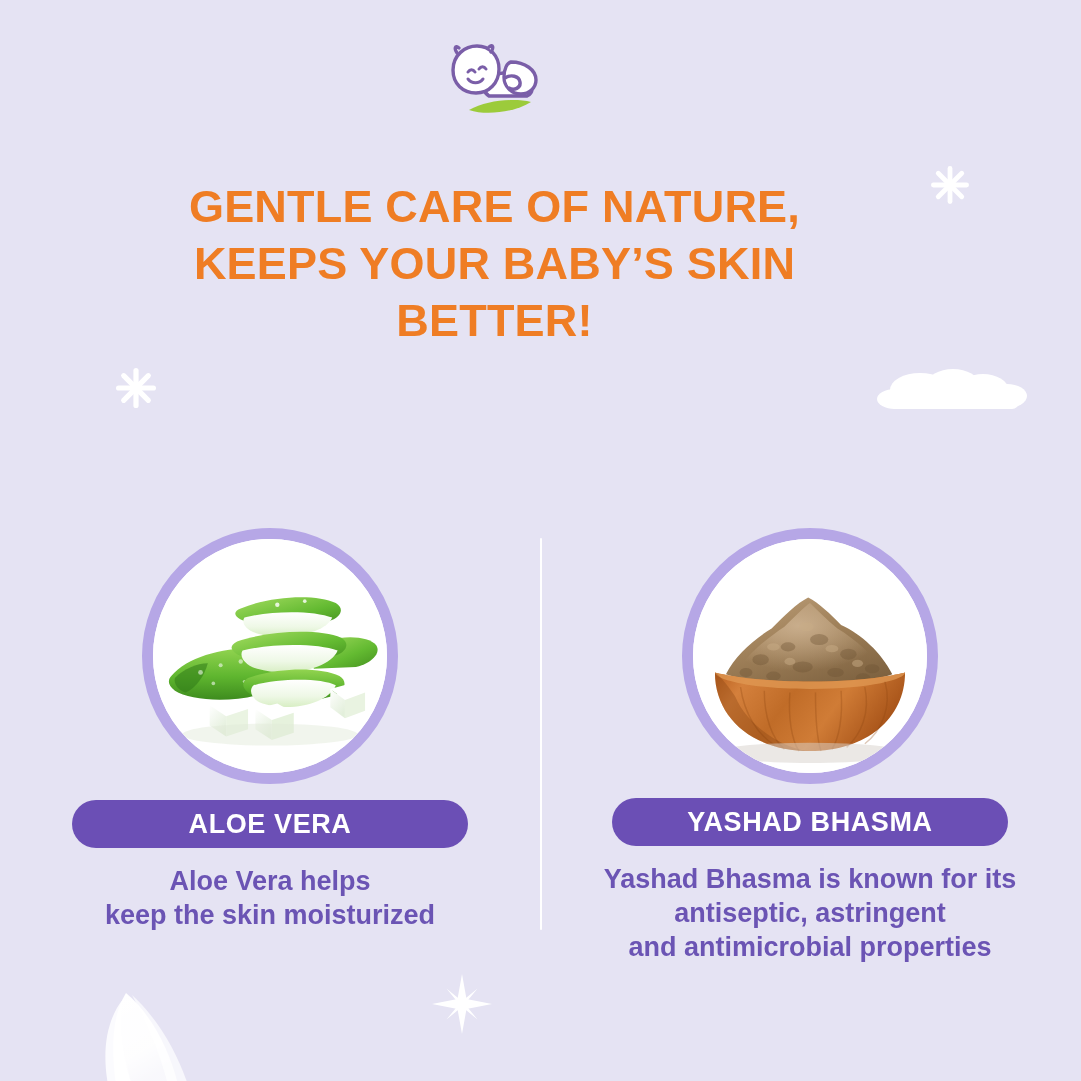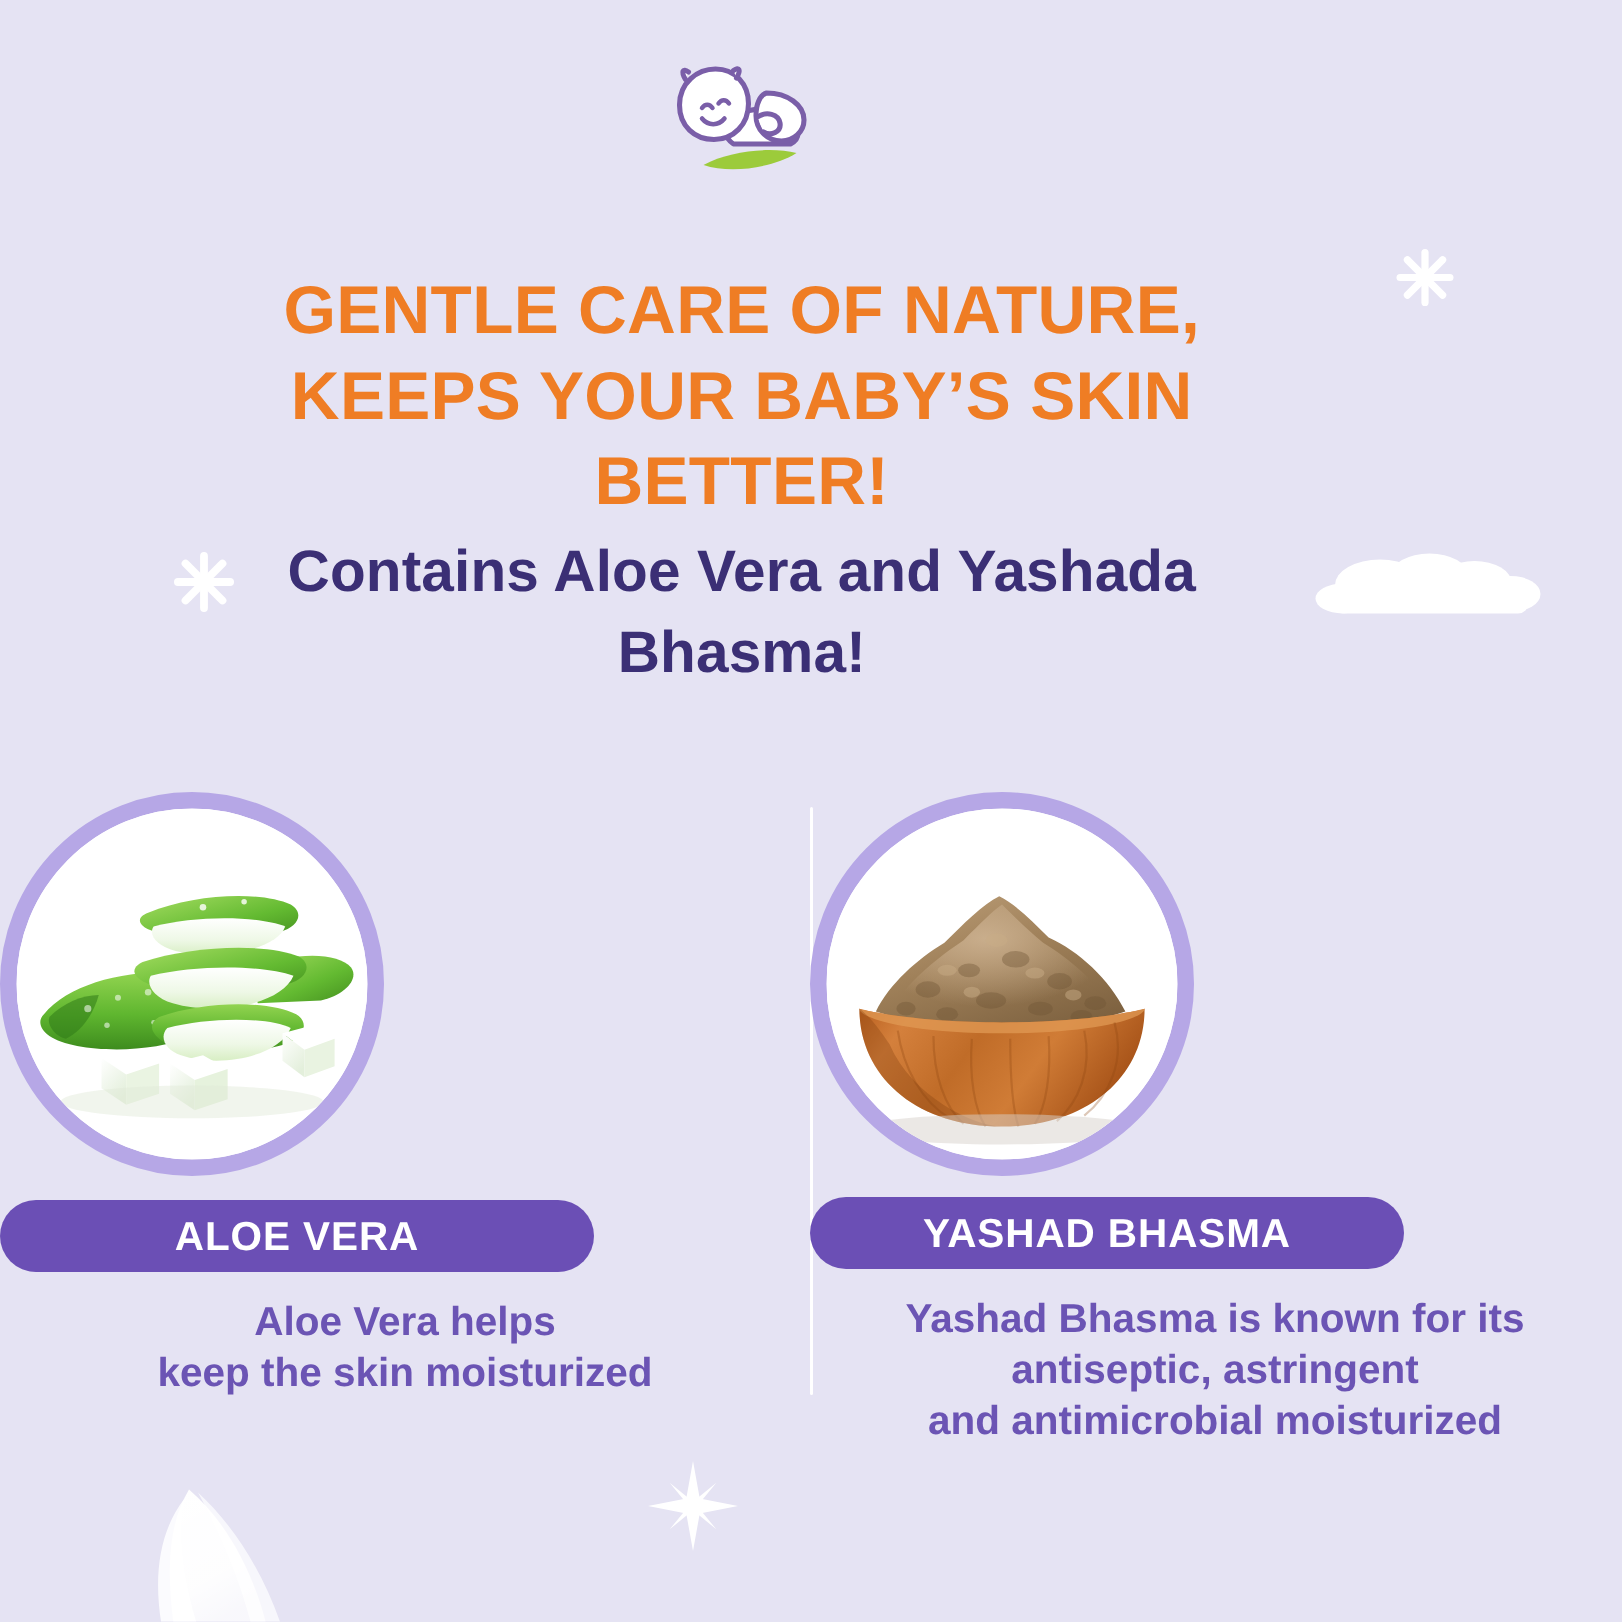--- a/index.html
+++ b/index.html
@@ -73,20 +73,21 @@
     position: absolute;
     left: 0;
     top: 528px;
     width: 1081px;
     display: flex;
   }
   .col {
     width: 540px;
     display: flex;
     flex-direction: column;
+    align-items: center;
     position: relative;
   }
 
   .divider {
     position: absolute;
     left: 540px;
     top: 538px;
     width: 2px;
     height: 392px;
     background: #ffffff;
@@ -215,21 +216,20 @@
 
         <path d="M27 43 C 31 48, 38 48, 42 43"></path>
       </g>
 
       <path d="M28 74 C 46 64, 74 62, 90 66 C 74 76, 46 80, 28 74 Z" fill="#9ccb3b"></path>
     </svg>
   </div>
 
   <div class="headings">
     <h1 class="headline">GENTLE CARE OF NATURE, KEEPS YOUR BABY’S SKIN BETTER!</h1>
-    <h2 class="subheadline">Contains Aloe Vera and Yashada Bhasma!</h2>
   </div>
 
   <div class="divider"></div>
 
   <div class="columns">
 
     <div class="col">
       <div class="circle">
         <svg class="photo" viewBox="0 0 256 256" preserveAspectRatio="xMidYMid slice">
           <defs>
@@ -366,17 +366,17 @@
           </g>
 
           <path d="M24 146 C 24 196, 66 232, 128 232 C 108 232, 62 210, 46 172 C 38 160, 30 150, 24 146 Z" fill="#7d3c0d" opacity="0.3"></path>
 
           <ellipse cx="128" cy="234" rx="104" ry="11" fill="#d8d2cb" opacity="0.5"></ellipse>
         </svg>
       </div>
       <div class="pill right">YASHAD BHASMA</div>
       <div class="caption">Yashad Bhasma is known for its
 antiseptic, astringent
-and antimicrobial moisturized</div>
+and antimicrobial properties</div>
     </div>
 
   </div>
 </div>
 
 </body></html>

